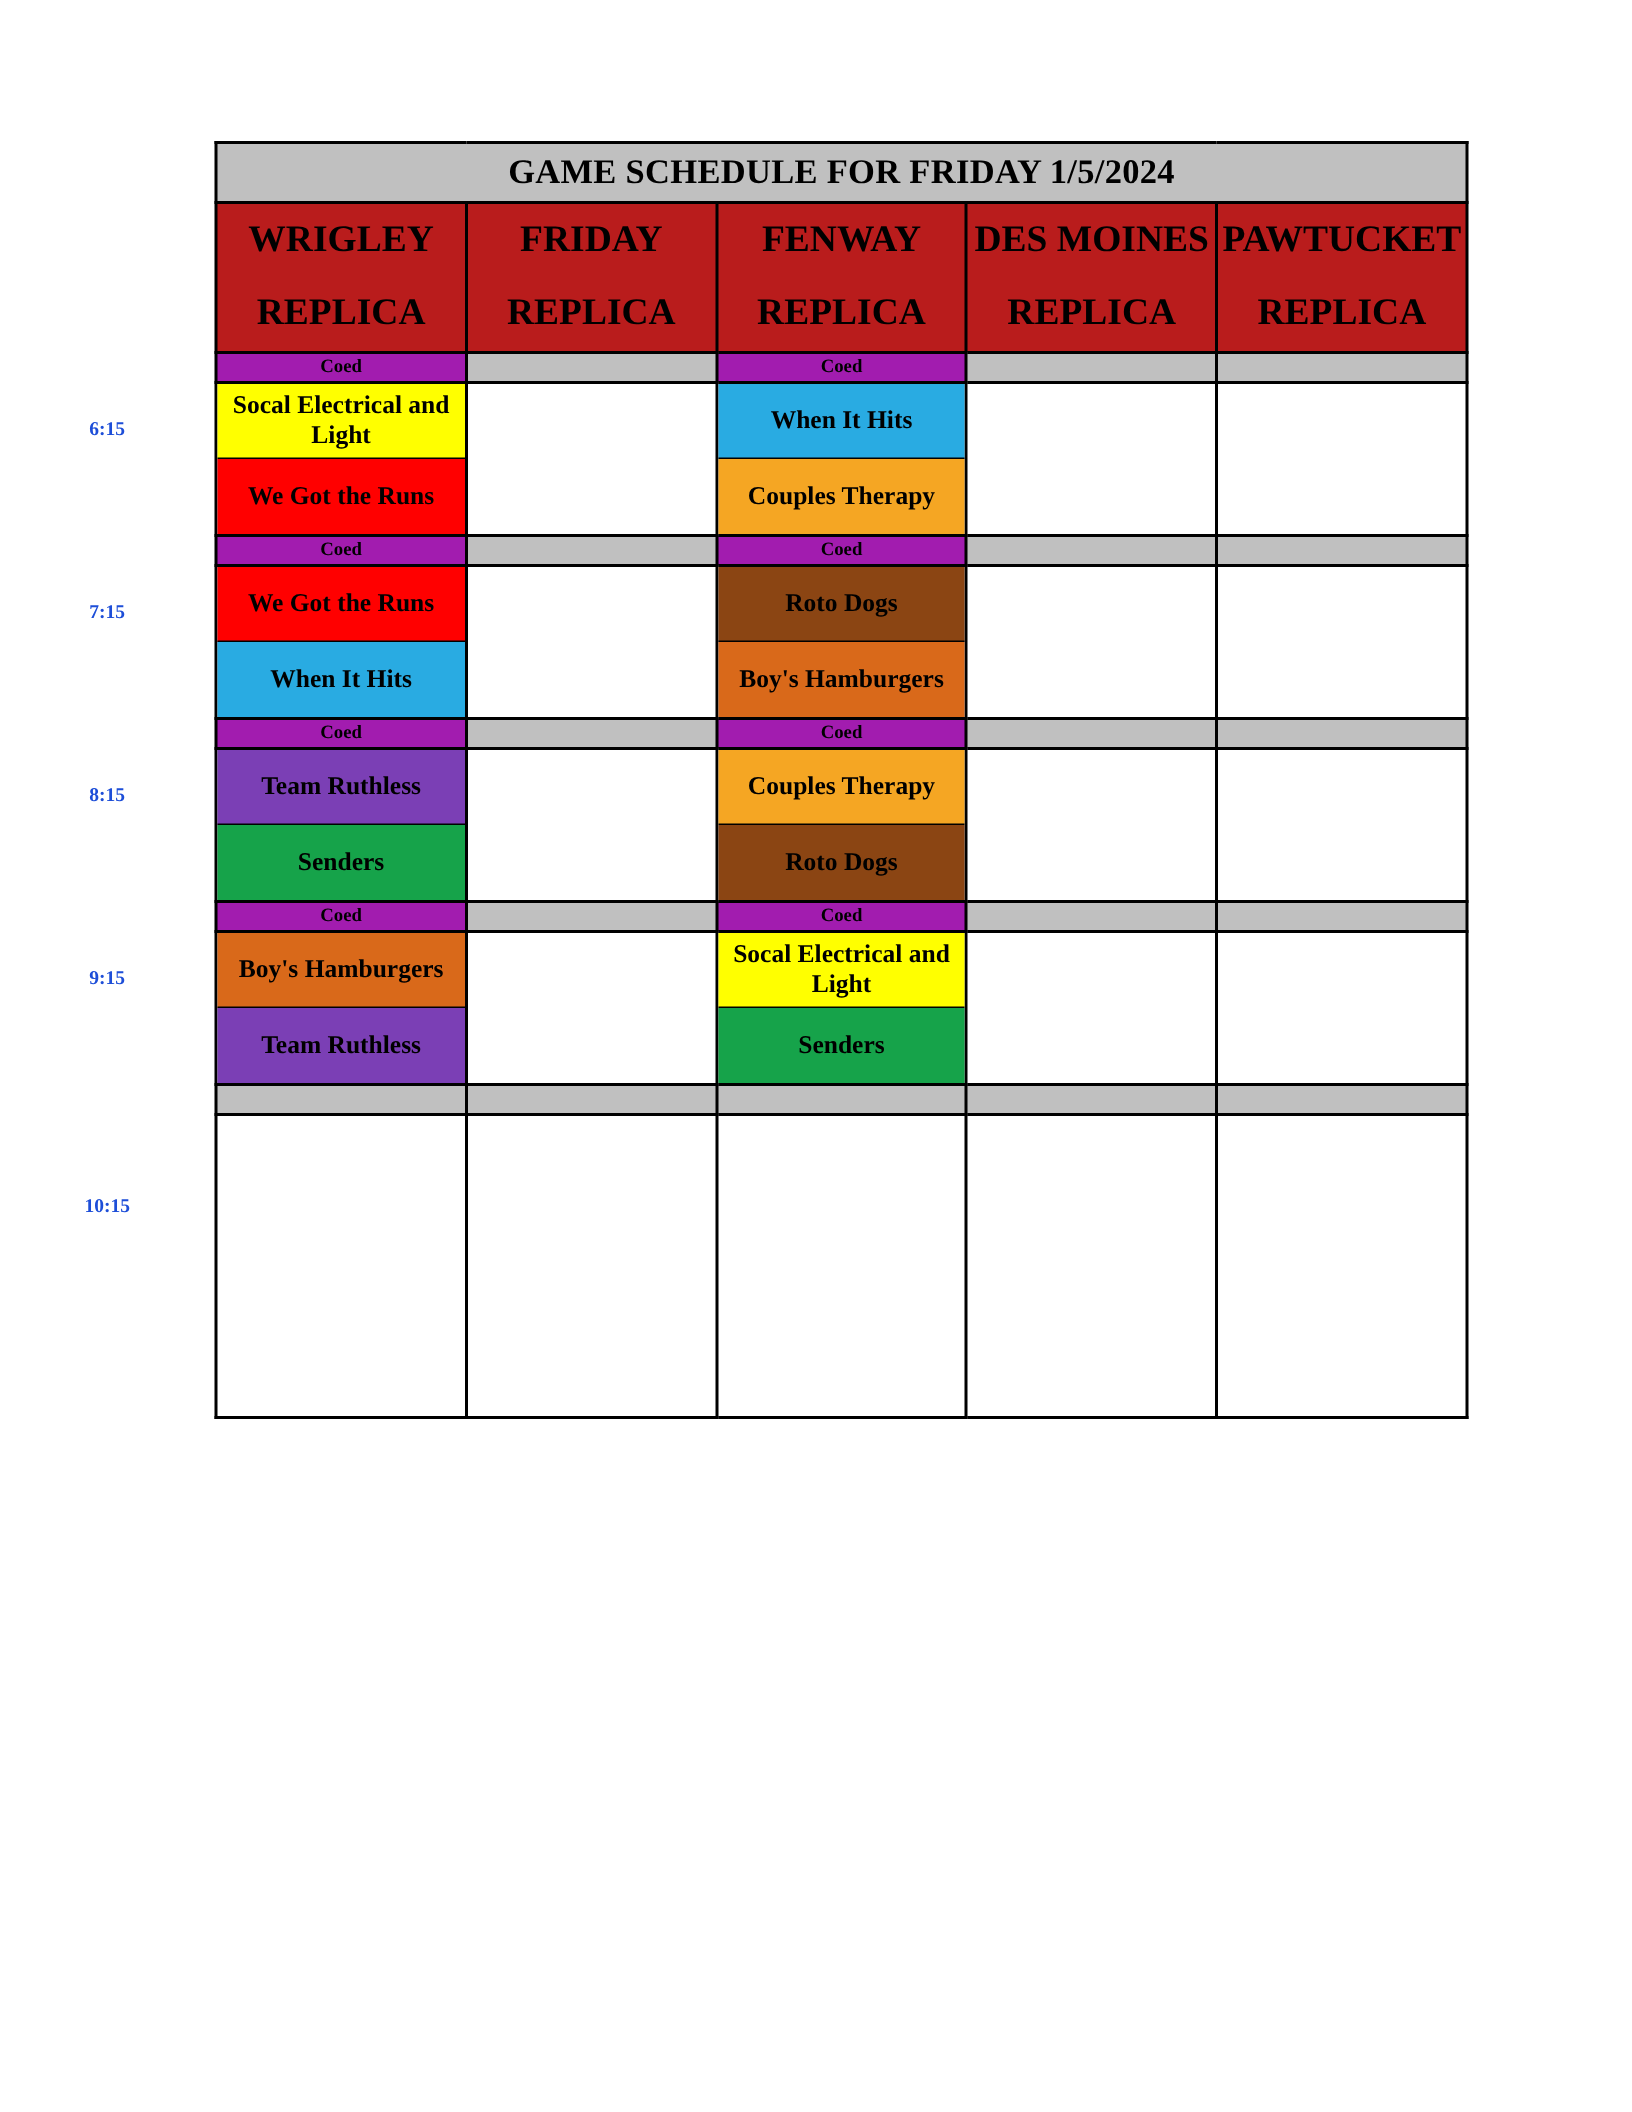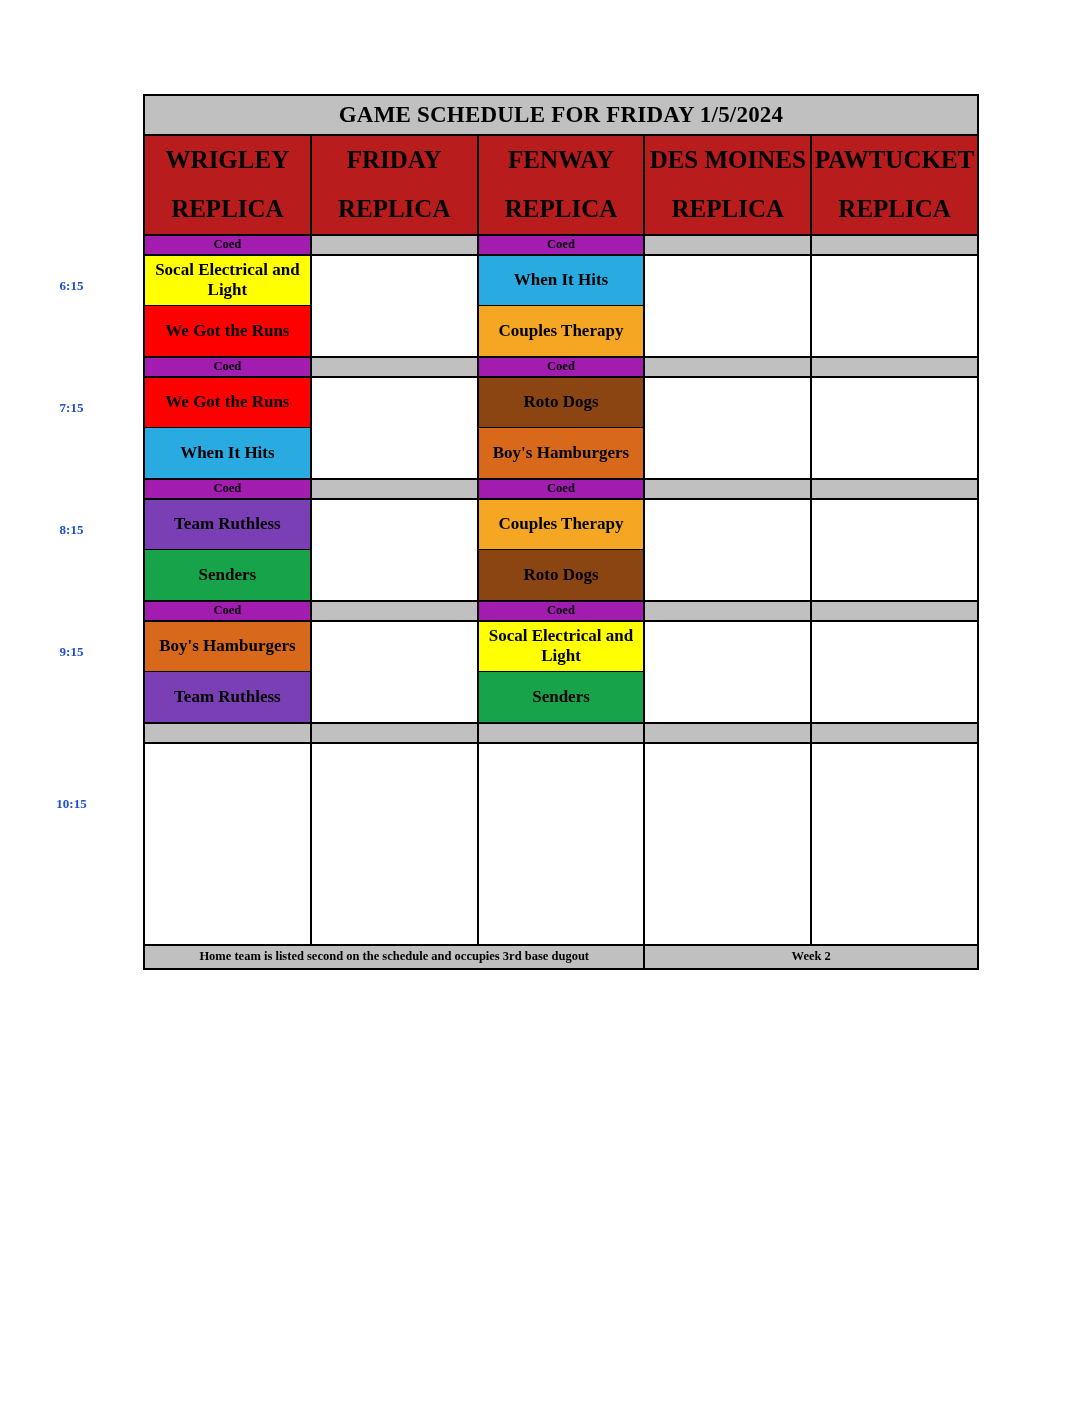--- a/index.html
+++ b/index.html
@@ -257,19 +257,15 @@
           <td class="empty"></td>
           <td class="empty"></td>
         </tr>
         <tr class="slot last-slot">
           <td class="game-cell blank-cell"></td>
           <td class="game-cell blank-cell"></td>
           <td class="game-cell blank-cell"></td>
           <td class="game-cell blank-cell"></td>
           <td class="game-cell blank-cell"></td>
         </tr>
-        <tr class="footer-row">
-          <td colspan="3" class="footer-left">Home team is listed second on the schedule and occupies 3rd base dugout</td>
-          <td colspan="2" class="footer-right">Week 2</td>
-        </tr>
       </tbody>
   </table>
 </div>
 
 </body></html>

